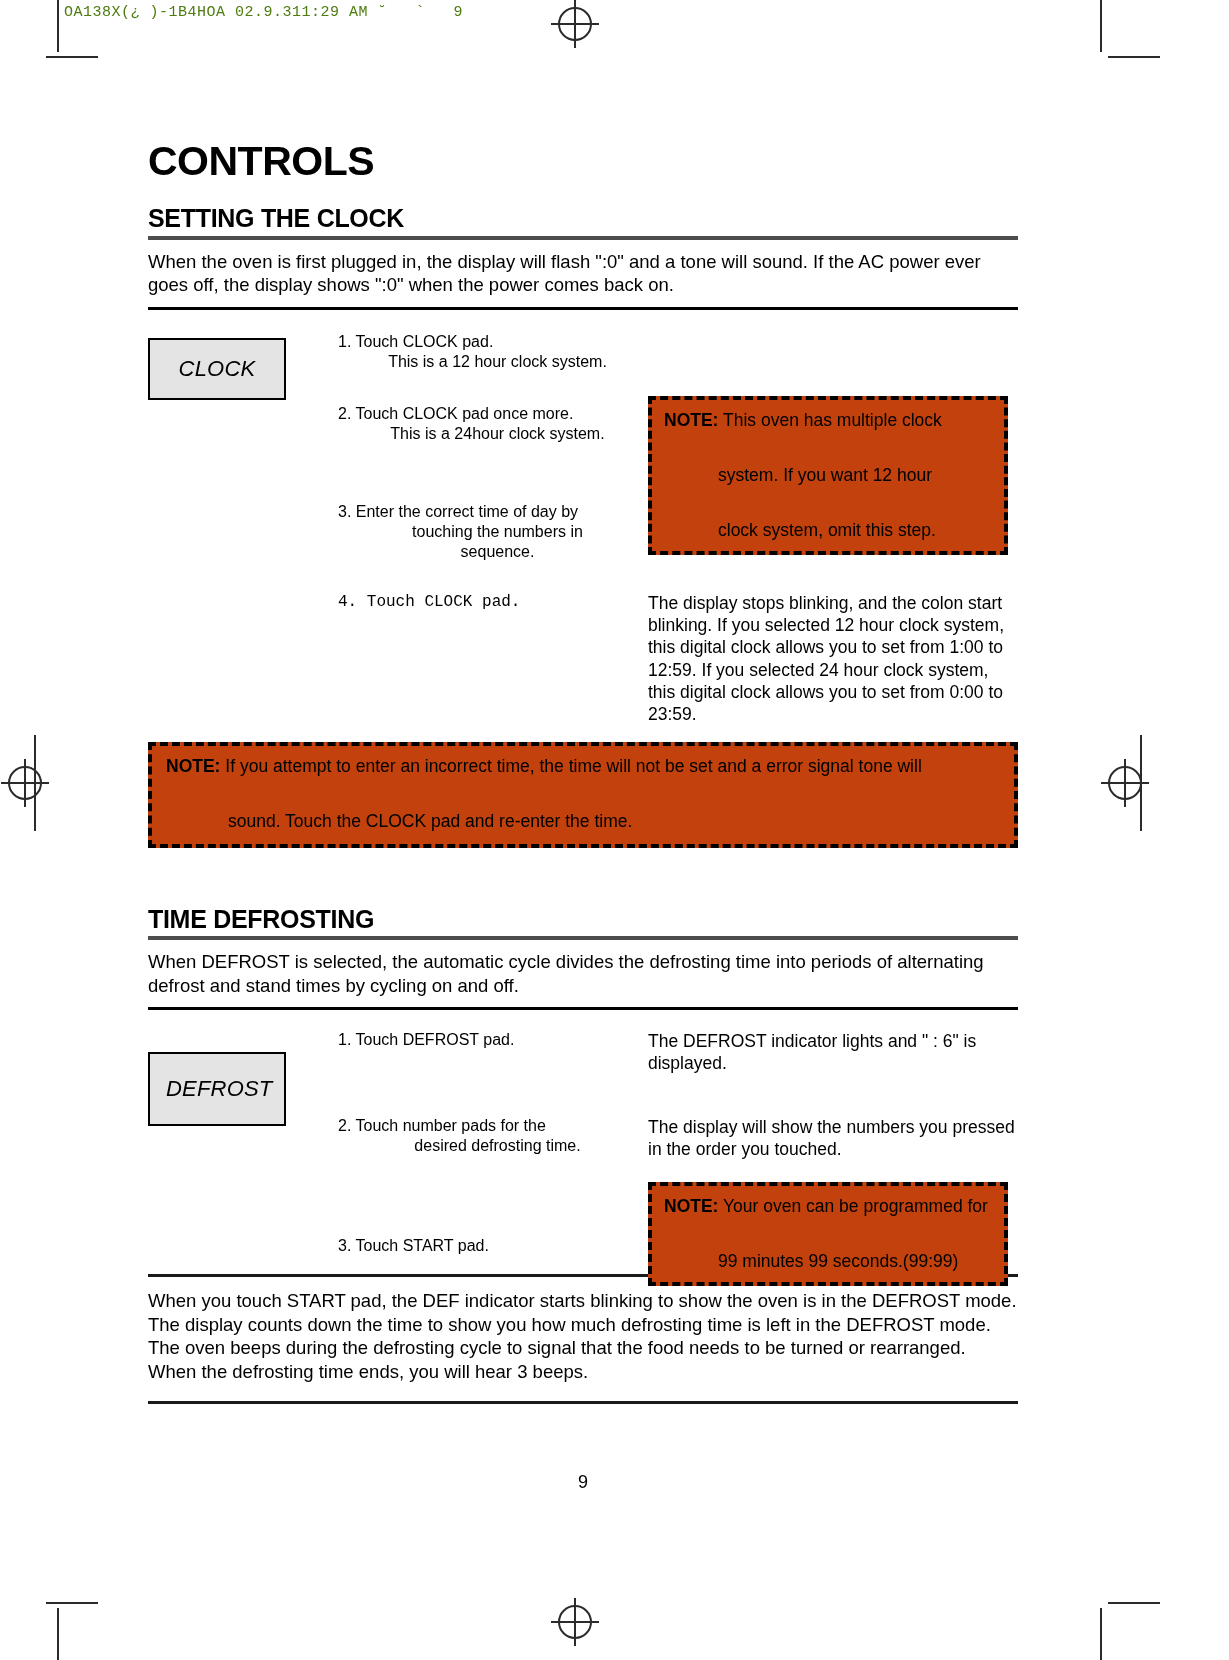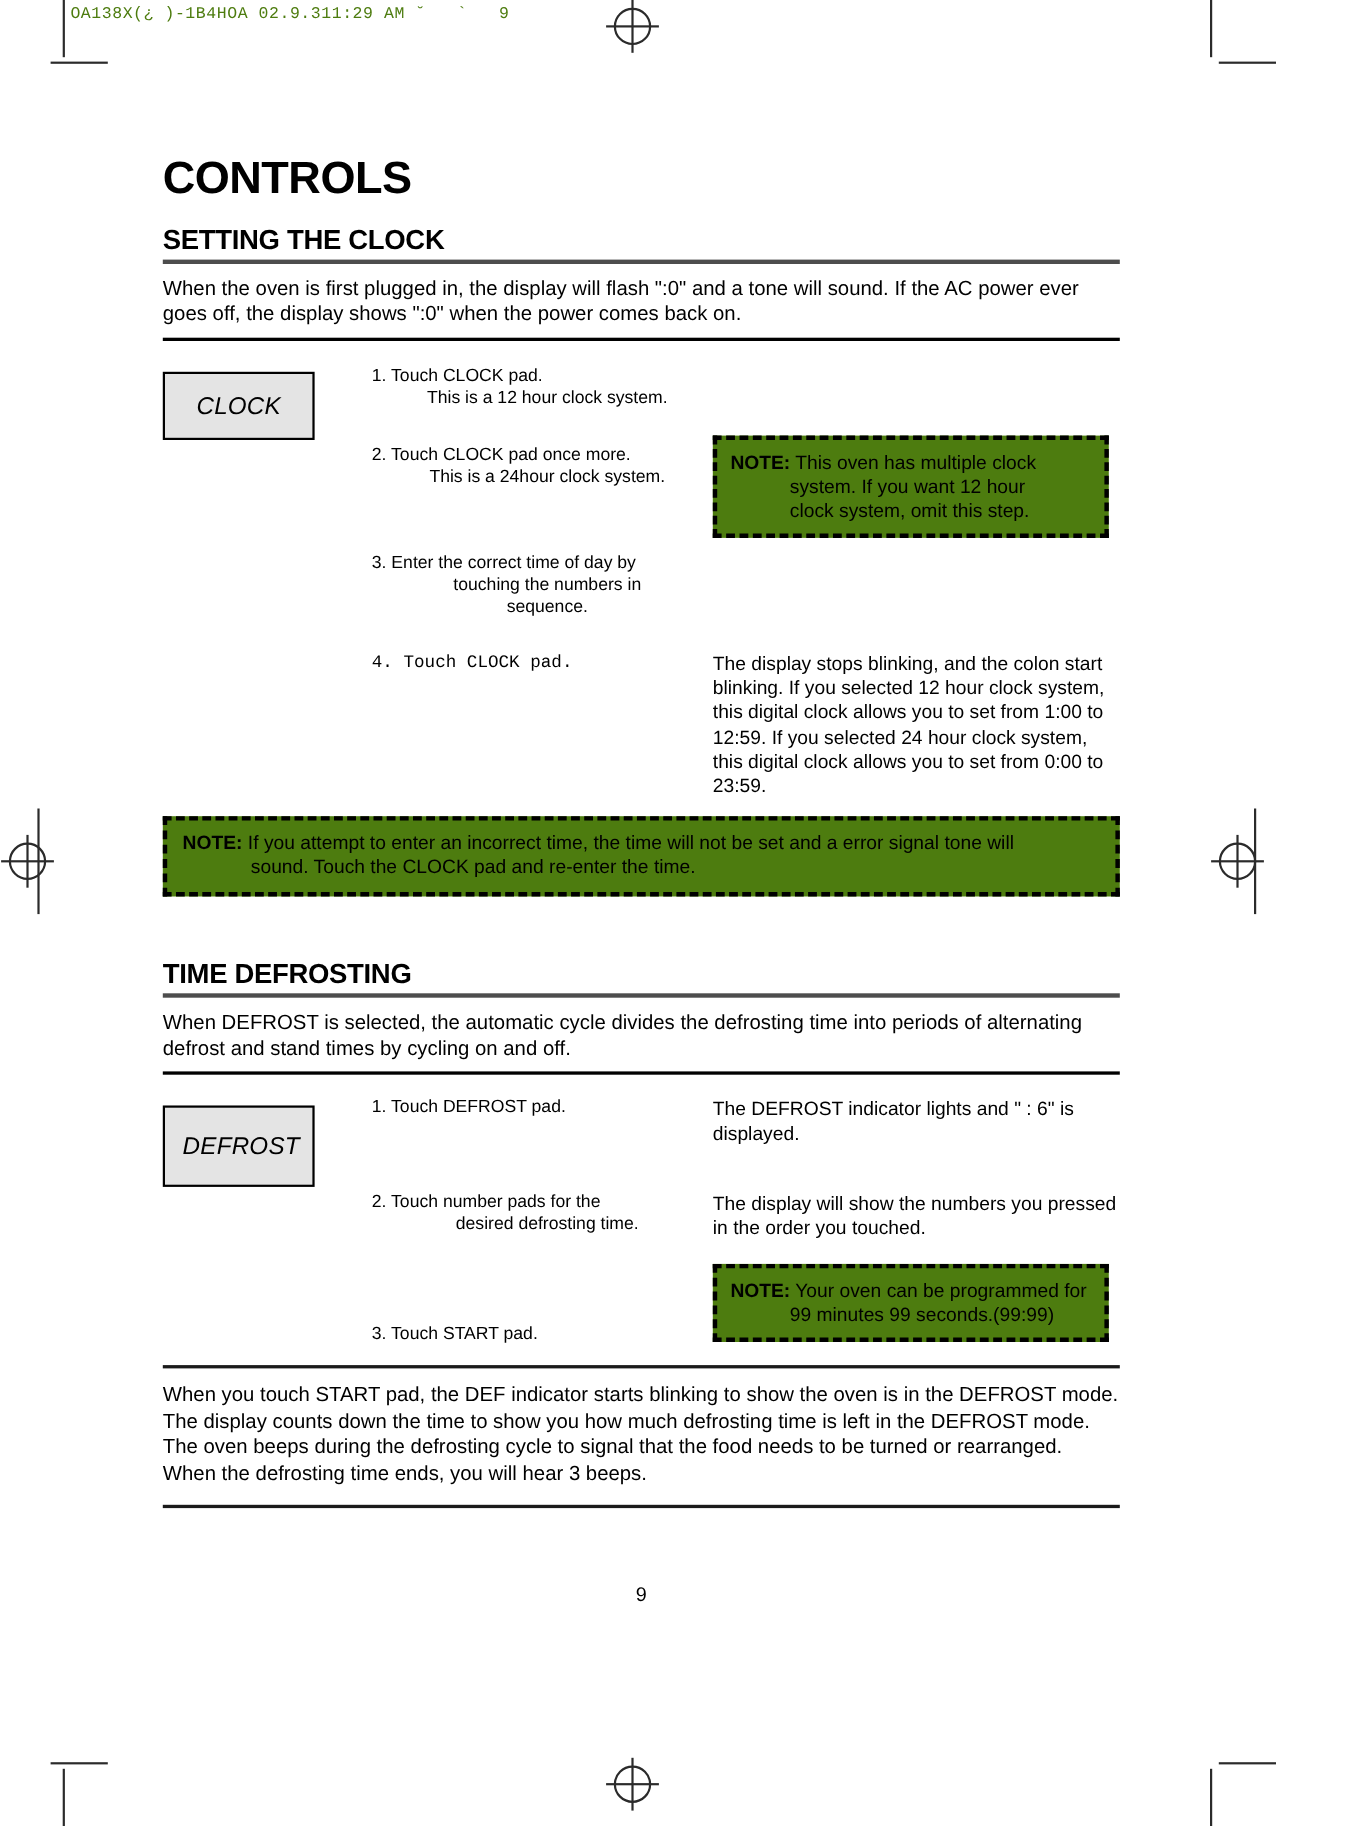--- a/index.html
+++ b/index.html
@@ -163,33 +163,34 @@
   .resp {
     font-size: 17.5px;
     line-height: 1.28;
     position: absolute;
     width: 370px;
   }
 
   
   .note-box {
     position: relative;
-    background: #4d7c0f;
+    background: #c2410c;
     border: 4px dashed #000000;
     box-sizing: border-box;
     padding: 9px 12px 10px 12px;
     font-size: 17.5px;
     line-height: 1.26;
   }
   .note-box .note-lbl {
     font-weight: bold;
   }
   .note-indent {
     display: block;
     padding-left: 54px;
+    margin-top: 33px;
   }
   .note-hang {
     display: block;
     padding-left: 54px;
     text-indent: -54px;
   }
 
   .page-number {
     position: absolute;
     left: 0;
@@ -275,21 +276,21 @@
   <h2 class="section-head" style="margin-top:58px;">TIME DEFROSTING</h2>
   <div class="rule-thick"></div>
 
   <p class="body-text">When DEFROST is selected, the automatic cycle divides the defrosting time into periods of alternating defrost and stand times by cycling on and off.</p>
 
   <div class="rule-med"></div>
 
   <div class="steps-grid" style="height:250px;">
 
     <div class="col-left">
-      <div class="pad-button" style="margin-top:10px; padding:22px 16px;">DEFROST</div>
+      <div class="pad-button" style="margin-top:24px; padding:22px 16px;">DEFROST</div>
     </div>
 
     <div class="col-mid">
       <div class="step" style="top:6px;">
         <span class="hang">1. Touch DEFROST pad.</span>
       </div>
       <div class="step" style="top:92px;">
         <span class="hang">2. Touch number pads for the</span>
         <span class="cont">desired defrosting time.</span>
       </div>

